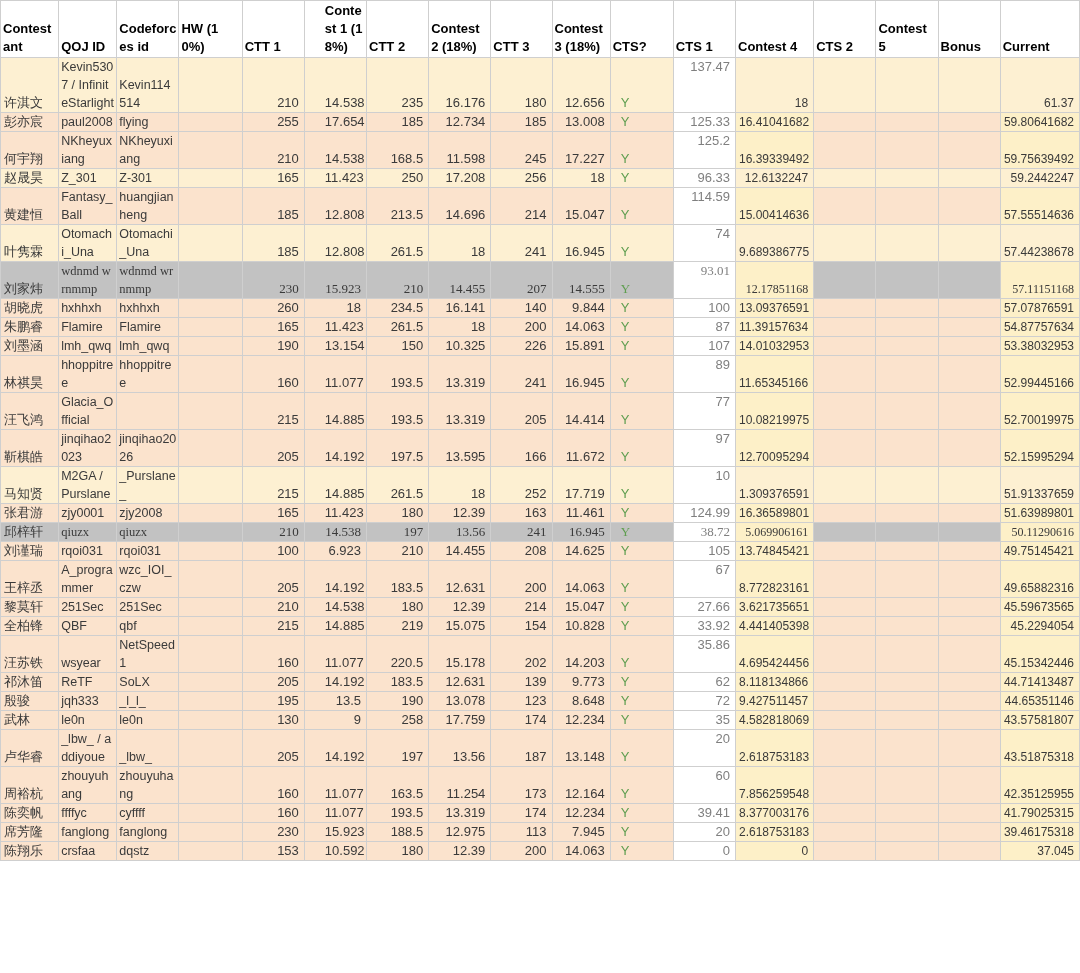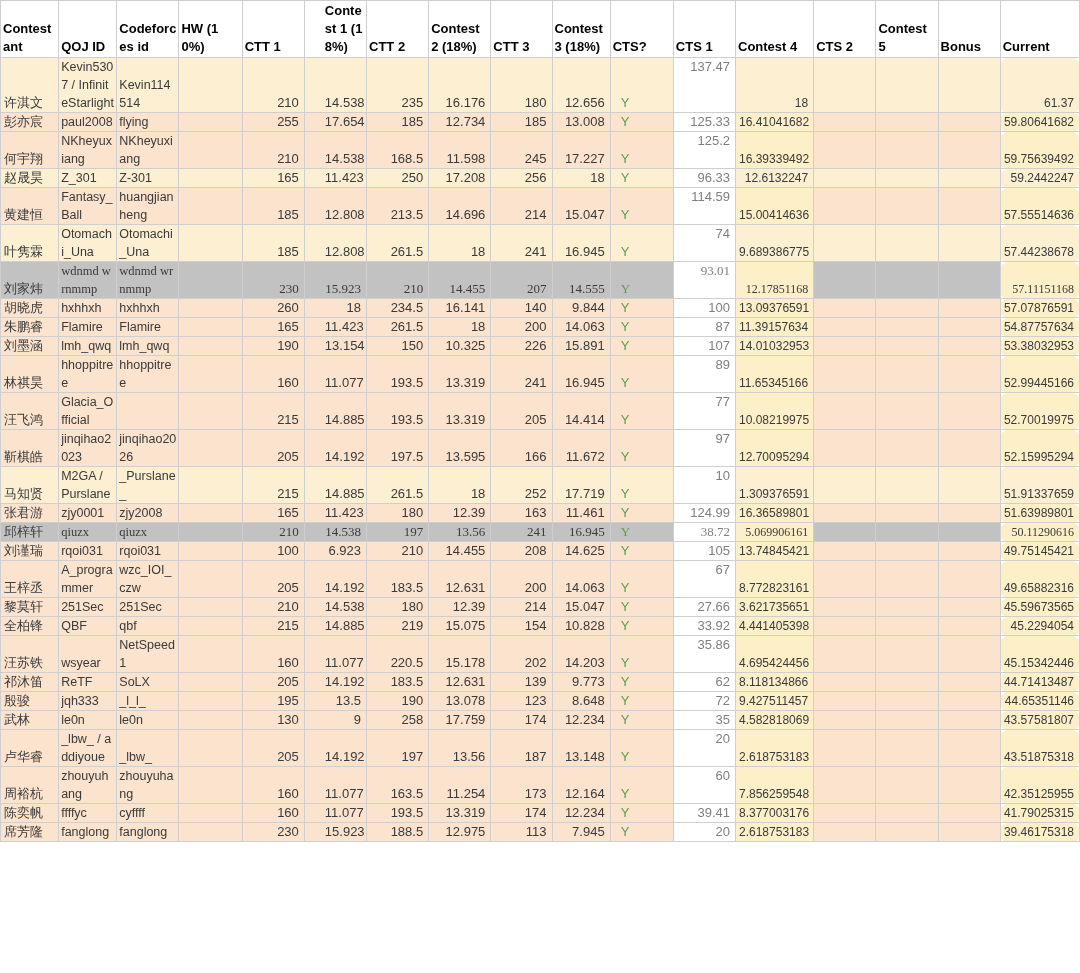--- a/index.html
+++ b/index.html
@@ -22,21 +22,21 @@
   .col-ctt2 { width: 62px; }
   .col-c2 { width: 62px; margin-top: 32px; }
   .col-ctt3 { width: 61px; }
   .col-c3 { width: 58px; }
   .col-cts { width: 63px; }
   .col-cts1 { width: 62px; }
   .col-c4 { width: 78px; }
   .col-cts2 { width: 62px; }
   .col-c5 { width: 62px; }
   .col-bonus { width: 62px; }
-  .col-current { width: 79px; border-radius: 8px; }
+  .col-current { width: 79px; }
   
   td.col-qoj, td.col-cf { word-break: break-all; font-size: 12.5px; padding: 0 2px; }
   td.col-hw, td.col-ctt1, td.col-c1, td.col-ctt2, td.col-c2, td.col-ctt3, td.col-c3,
   td.col-cts1, td.col-c4, td.col-cts2, td.col-c5, td.col-bonus, td.col-current
     { text-align: right; padding-right: 5px; white-space: nowrap; }
   td.col-cts { color: #5f9e50; padding-left: 10px; }
   td.col-cts1, tr.row-cream td.col-cts1, tr.row-gray td.col-cts1
     { background: #ffffff; vertical-align: top; color: #7f7f7f; }
   td.col-c4, td.col-current, tr.row-gray td.col-c4, tr.row-gray td.col-current
     { background: #fdf0c8; font-size: 12px; }
@@ -594,15 +594,34 @@
           <td class="col-ctt3">113</td>
           <td class="col-c3">7.945</td>
           <td class="col-cts">Y</td>
           <td class="col-cts1">20</td>
           <td class="col-c4">2.618753183</td>
           <td class="col-cts2"></td>
           <td class="col-c5"></td>
           <td class="col-bonus"></td>
           <td class="col-current">39.46175318</td>
         </tr>
+        <tr>
+          <td class="col-contestant">陈翔乐</td>
+          <td class="col-qoj">crsfaa</td>
+          <td class="col-cf">dqstz</td>
+          <td class="col-hw"></td>
+          <td class="col-ctt1">153</td>
+          <td class="col-c1">10.592</td>
+          <td class="col-ctt2">180</td>
+          <td class="col-c2">12.39</td>
+          <td class="col-ctt3">200</td>
+          <td class="col-c3">14.063</td>
+          <td class="col-cts">Y</td>
+          <td class="col-cts1">0</td>
+          <td class="col-c4">0</td>
+          <td class="col-cts2"></td>
+          <td class="col-c5"></td>
+          <td class="col-bonus"></td>
+          <td class="col-current">37.045</td>
+        </tr>
       </tbody>
   </table>
 </div>
 
 </body></html>

